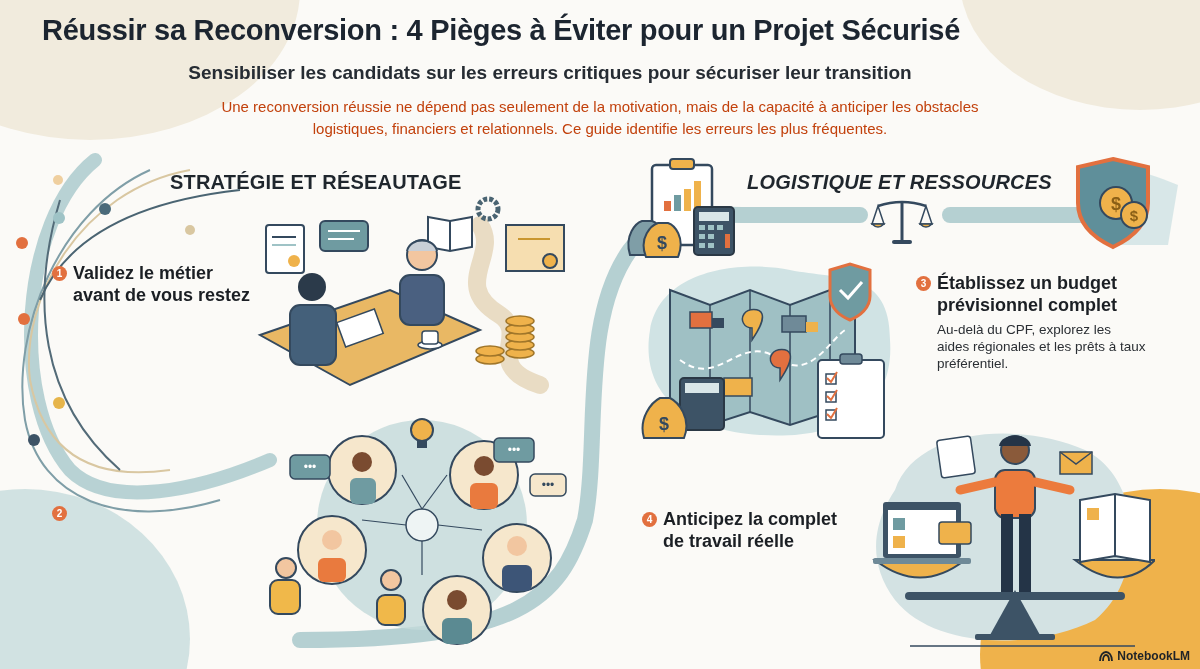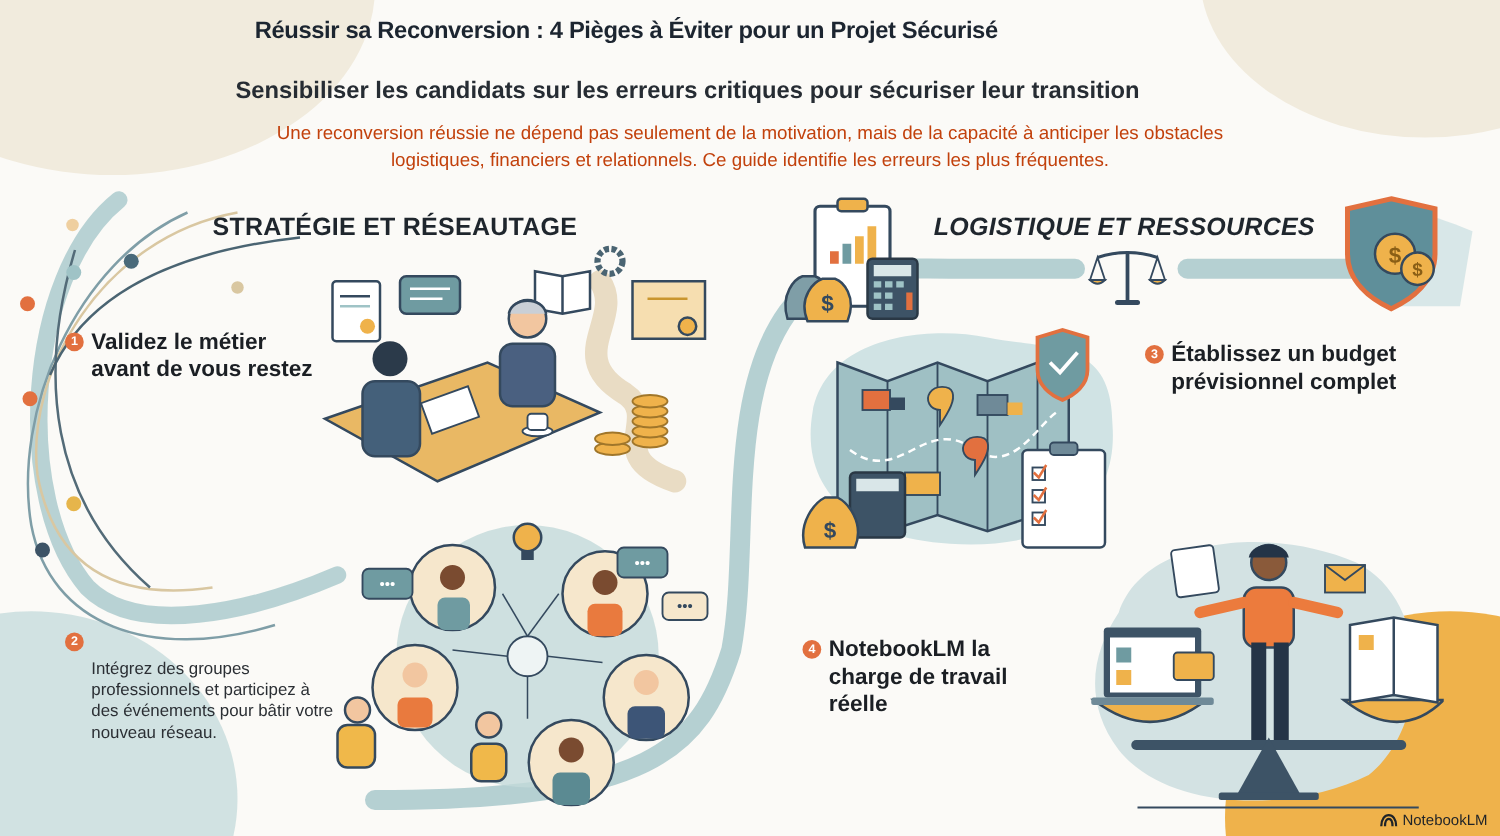--- a/index.html
+++ b/index.html
@@ -10,40 +10,40 @@
     font-family: "Liberation Sans", "DejaVu Sans", sans-serif;
     color: #1b1f24;
   }
   .blob { position: absolute; border-radius: 50%; }
   .blob-tl { left: -120px; top: -160px; width: 420px; height: 300px; background: #f1ebdd; }
   .blob-tr { right: -120px; top: -150px; width: 360px; height: 260px; background: #f1ebdd; }
   .blob-bl { left: -140px; bottom: -120px; width: 330px; height: 300px; background: #c7dcdc; opacity: .8; }
   .blob-br { right: -140px; bottom: -150px; width: 360px; height: 330px; background: #efb24b; }
 
   .header { position: absolute; left: 0; top: 0; width: 1200px; text-align: center; }
-  .title { position: absolute; left: 0; top: 14px; width: 1002px; font-size: 19px; font-weight: bold; color: #1c2530; letter-spacing: -0.3px; }
+  .title { position: absolute; left: 0; top: 14px; width: 1002px; font-size: 29px; font-weight: bold; color: #1c2530; letter-spacing: -0.3px; }
   .subtitle { position: absolute; left: 0; top: 62px; width: 1100px; font-size: 19px; font-weight: bold; color: #262c33; }
   .intro { position: absolute; left: 200px; top: 96px; width: 800px; font-size: 15px; line-height: 22px; color: #c2410c; }
 
   .section-title { position: absolute; font-size: 20px; font-weight: bold; color: #1f262d; letter-spacing: .2px; }
 
   .item { position: absolute; }
   .item-head { display: flex; align-items: flex-start; }
   .num-badge {
     flex: none; width: 15px; height: 15px; border-radius: 50%;
     background: #e2703f; color: #fff; font-size: 10px; font-weight: bold;
     text-align: center; line-height: 15px; margin: 4px 6px 0 0;
   }
   .item-title { font-size: 18px; font-weight: bold; line-height: 22px; color: #1b1f24; }
   .item-body { font-size: 13.5px; line-height: 17px; color: #2b2f34; margin: 5px 0 0 21px; }
 
   .road { position: absolute; }
   .illus { position: absolute; }
 
-  .footer-brand { position: absolute; right: 10px; bottom: 6px; font-size: 12px; font-weight: normal; color: #1f2328; display: flex; align-items: center; gap: 4px; text-align: right; }
+  .footer-brand { position: absolute; right: 10px; bottom: 6px; font-size: 12px; font-weight: bold; color: #1f2328; display: flex; align-items: center; gap: 4px; text-align: right; }
 </style>
 </head>
 <body>
 
 <div class="blob blob-tl"></div>
 <div class="blob blob-tr"></div>
 <div class="blob blob-bl"></div>
 <div class="blob blob-br"></div>
 
 <svg class="road" width="1200" height="669" style="left:0;top:0;">
@@ -79,34 +79,34 @@
   <div class="item-head">
     <span class="num-badge">1</span>
     <span class="item-title">Validez le métier avant de vous restez</span>
   </div>
 </div>
 
 <div class="item" style="left:52px;top:502px;width:220px;">
   <div class="item-head">
     <span class="num-badge">2</span>
   </div>
-  <p class="item-body">Intégrez des groupes professionnels et participez à des événements pour bâtir votre nouveau réseau.</p>
 </div>
 
 <div class="item" style="left:916px;top:272px;width:230px;">
   <div class="item-head">
     <span class="num-badge">3</span>
     <span class="item-title">Établissez un budget prévisionnel complet</span>
   </div>
+  <p class="item-body">Au-delà du CPF, explorez les aides régionales et les prêts à taux préférentiel.</p>
 </div>
 
 <div class="item" style="left:642px;top:508px;width:210px;">
   <div class="item-head">
     <span class="num-badge">4</span>
-    <span class="item-title">NotebookLM la charge de travail réelle</span>
+    <span class="item-title">Anticipez la complet de travail réelle</span>
   </div>
 </div>
 
 <svg class="illus" style="left:250px;top:195px;" width="320" height="200" viewBox="0 0 320 200">
 
   <path d="M230 30 C250 60, 200 90, 250 120 C280 140, 230 170, 290 190" fill="none" stroke="#e9dcc4" stroke-width="18" stroke-linecap="round"></path>
 
   <rect x="16" y="30" width="38" height="48" rx="3" fill="#fff" stroke="#34495e" stroke-width="2"></rect>
   <line x1="22" y1="42" x2="46" y2="42" stroke="#34495e" stroke-width="2"></line>
   <line x1="22" y1="50" x2="46" y2="50" stroke="#9fc3c6" stroke-width="2"></line>

